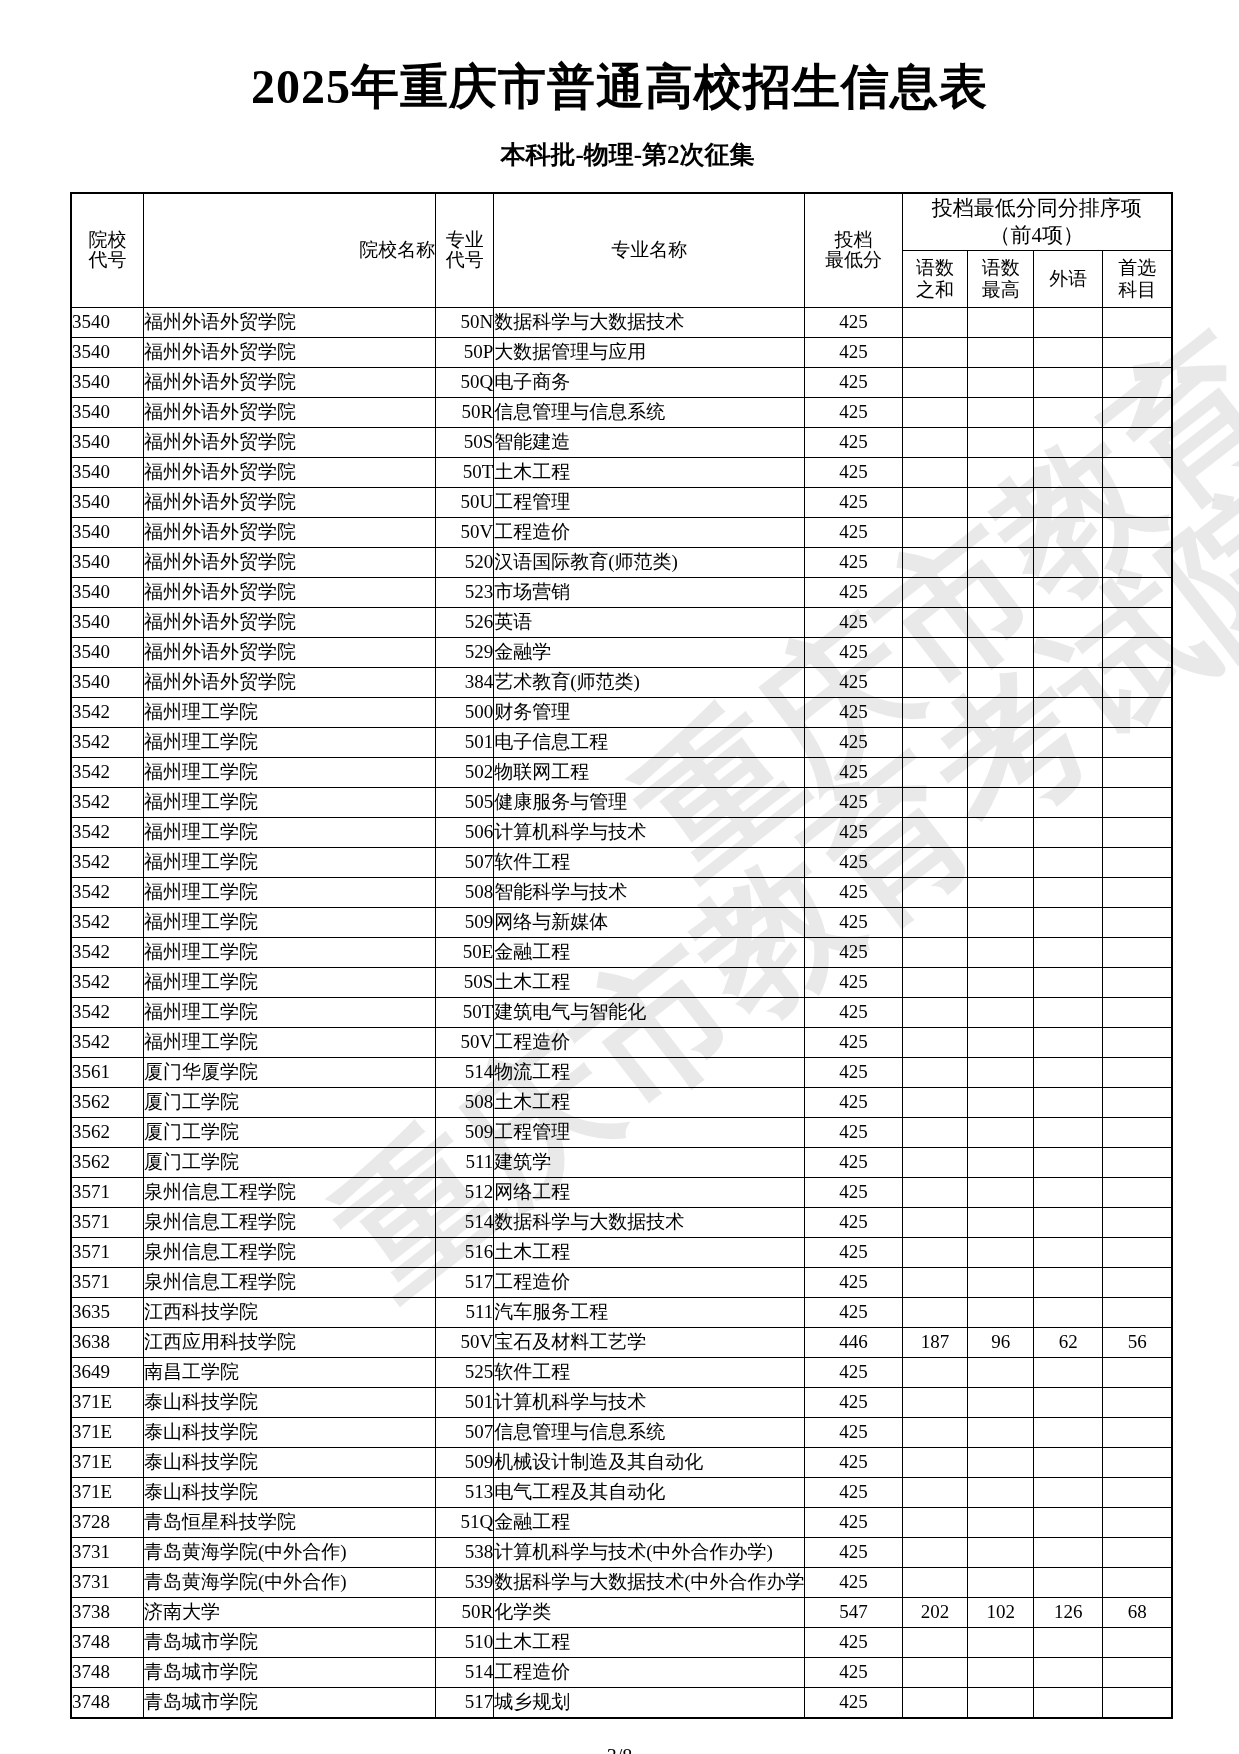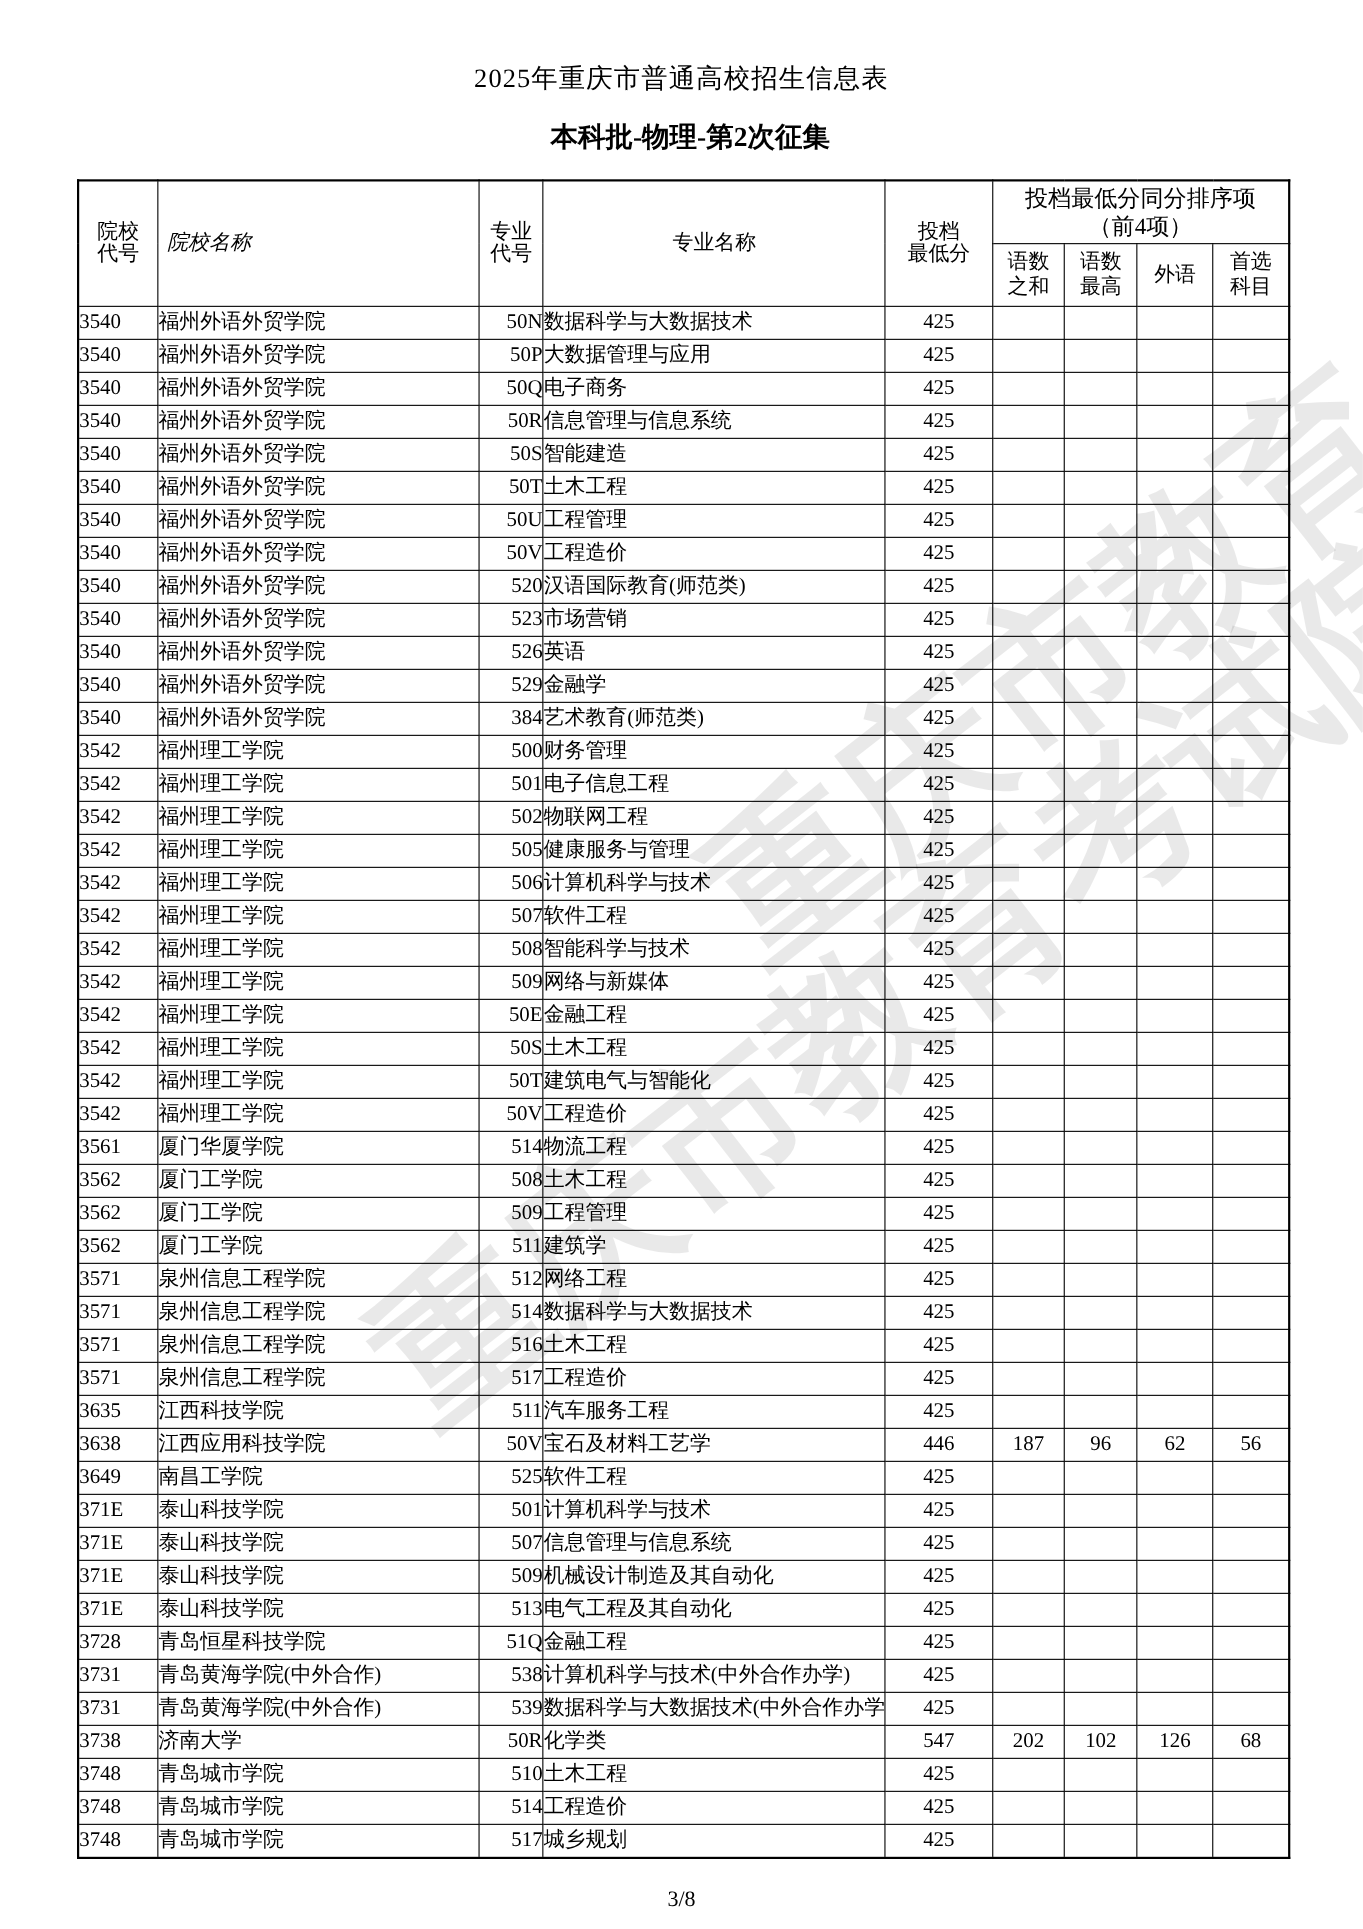--- a/index.html
+++ b/index.html
@@ -37,22 +37,22 @@
   .wm2 { left: 600px; top: 760px;  font-size: 150px; transform: rotate(-38deg); }
 
   .page {
     position: relative;
     z-index: 1;
     padding: 0;
   }
 
   .title-main {
     text-align: center;
-    font-size: 24px;
-    font-weight: normal;
+    font-size: 48px;
+    font-weight: bold;
     letter-spacing: 1px;
     margin: 58px 0 0 0;
     line-height: 1.2;
   }
   .title-sub {
     text-align: center;
     font-size: 25px;
     font-weight: bold;
     margin: 24px 0 0 16px;
     line-height: 1.2;
@@ -94,21 +94,21 @@
 
   thead th {
     text-align: center;
     vertical-align: middle;
     height: 34px;
     font-size: 19px;
   }
   thead th.tall { height: 112px; margin-top: 24px; }
   thead th.grouptitle { height: 56px; font-size: 21px; line-height: 1.25; margin-left: 39px; }
   thead th.subhead { height: 56px; font-size: 19px; line-height: 1.15; }
-  thead th.leftname { text-align: left; padding-left: 8px; font-style: italic; }
+  thead th.leftname { text-align: right; padding-left: 8px; }
 
   .two-line { display: block; }
 
   tbody td {
     height: 29px;
     vertical-align: middle;
   }
   td.code   { text-align: left;   padding-left: 7px; font-size: 19px; }
   td.uname  { text-align: left;   padding-left: 7px; font-size: 19px; white-space: nowrap; overflow: hidden; }
   td.mcode  { text-align: right;   padding-left: 7px; font-size: 19px; }

